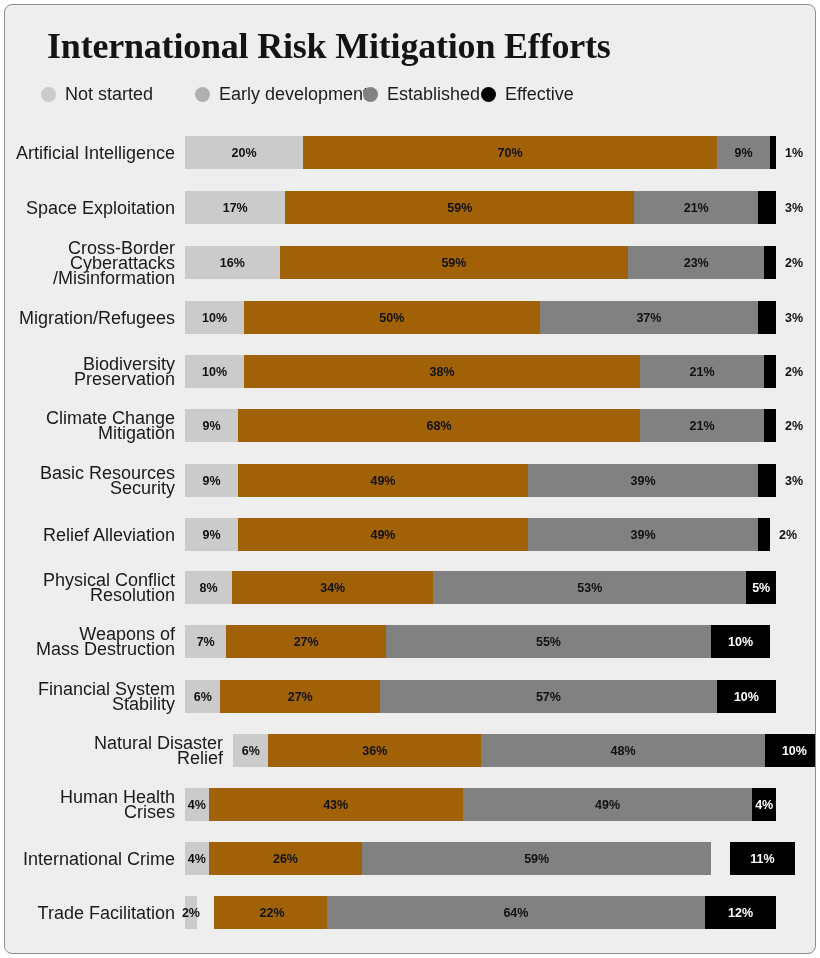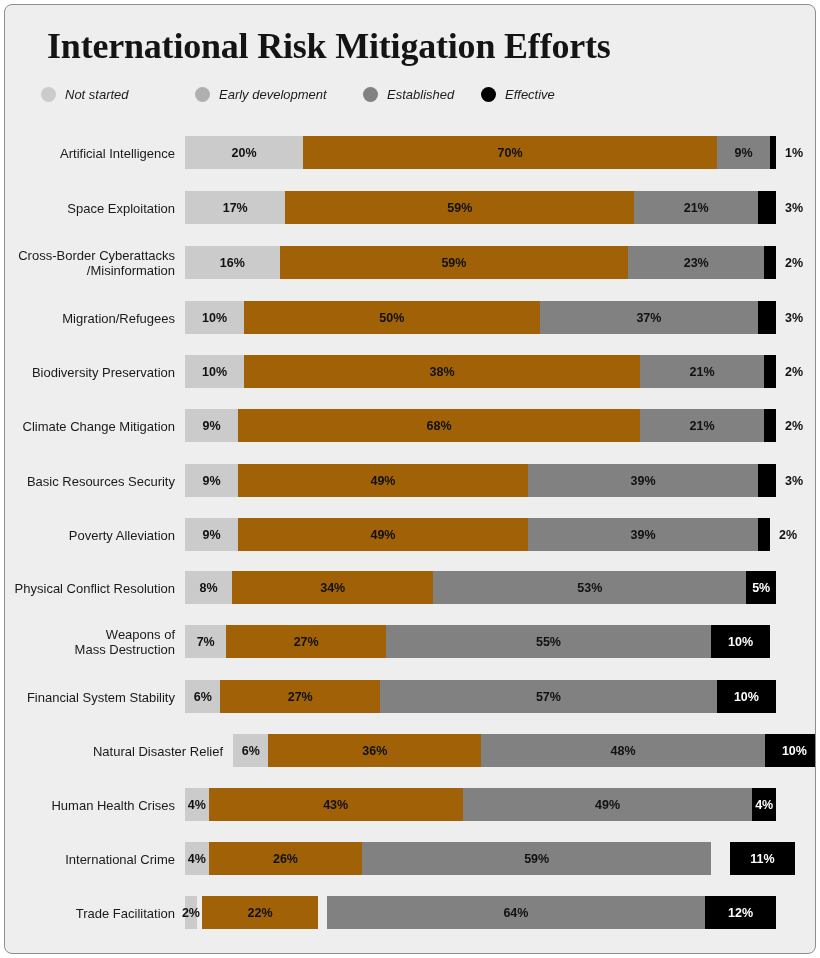--- a/index.html
+++ b/index.html
@@ -52,23 +52,22 @@
     white-space: nowrap;
   }
   .legend-swatch {
     width: 15px;
     height: 15px;
     border-radius: 50%;
     margin-right: 9px;
     flex: 0 0 auto;
   }
   .legend-label {
-    font-size: 13px;
+    font-size: 18px;
     color: #1c1c1c;
-    font-style: italic;
   }
   #rows {
     position: absolute;
     left: 0;
     top: 0;
     width: 812px;
     height: 950px;
   }
   .row {
     position: absolute;
@@ -76,21 +75,21 @@
     width: 812px;
     height: 33px;
   }
   .row-label {
     position: absolute;
     left: 0px;
     width: 170px;
     top: 50%;
     transform: translateY(-50%);
     text-align: right;
-    font-size: 13px;
+    font-size: 18px;
     line-height: 15px;
     color: #1a1a1a;
     white-space: pre-line;
   }
   .bar {
     position: absolute;
     left: 180px;
     top: 0;
     width: 591px;
     height: 33px;
@@ -266,21 +265,21 @@
           </div>
           <div class="seg seg-2" style="left: 342.78px; width: 230.49px;">
             <span class="seg-value">39%</span>
           </div>
           <div class="seg seg-3 outside" style="left: 573.27px; width: 17.73px;">
             <span class="seg-value">3%</span>
           </div>
         </div>
       </div>
       <div class="row" style="top: 513px;">
-        <div class="row-label">Poverty Alleviation</div>
+        <div class="row-label">Relief Alleviation</div>
         <div class="bar" style="left: 180px; width: 591px;">
           <div class="seg seg-0" style="left: 0px; width: 53.19px;">
             <span class="seg-value">9%</span>
           </div>
           <div class="seg seg-1" style="left: 53.19px; width: 289.59px;">
             <span class="seg-value">49%</span>
           </div>
           <div class="seg seg-2" style="left: 342.78px; width: 230.49px;">
             <span class="seg-value">39%</span>
           </div>
@@ -391,21 +390,21 @@
             <span class="seg-value">11%</span>
           </div>
         </div>
       </div>
       <div class="row" style="top: 891px;">
         <div class="row-label">Trade Facilitation</div>
         <div class="bar" style="left: 180px; width: 591px;">
           <div class="seg seg-0" style="left: 0px; width: 11.82px;">
             <span class="seg-value">2%</span>
           </div>
-          <div class="seg seg-1" style="left: 17px; width: 116px;">
+          <div class="seg seg-1" style="left: 29px; width: 116px;">
             <span class="seg-value">22%</span>
           </div>
           <div class="seg seg-2" style="left: 141.84px; width: 378.24px;">
             <span class="seg-value">64%</span>
           </div>
           <div class="seg seg-3 inside" style="left: 520.08px; width: 70.92px;">
             <span class="seg-value">12%</span>
           </div>
         </div>
       </div>

